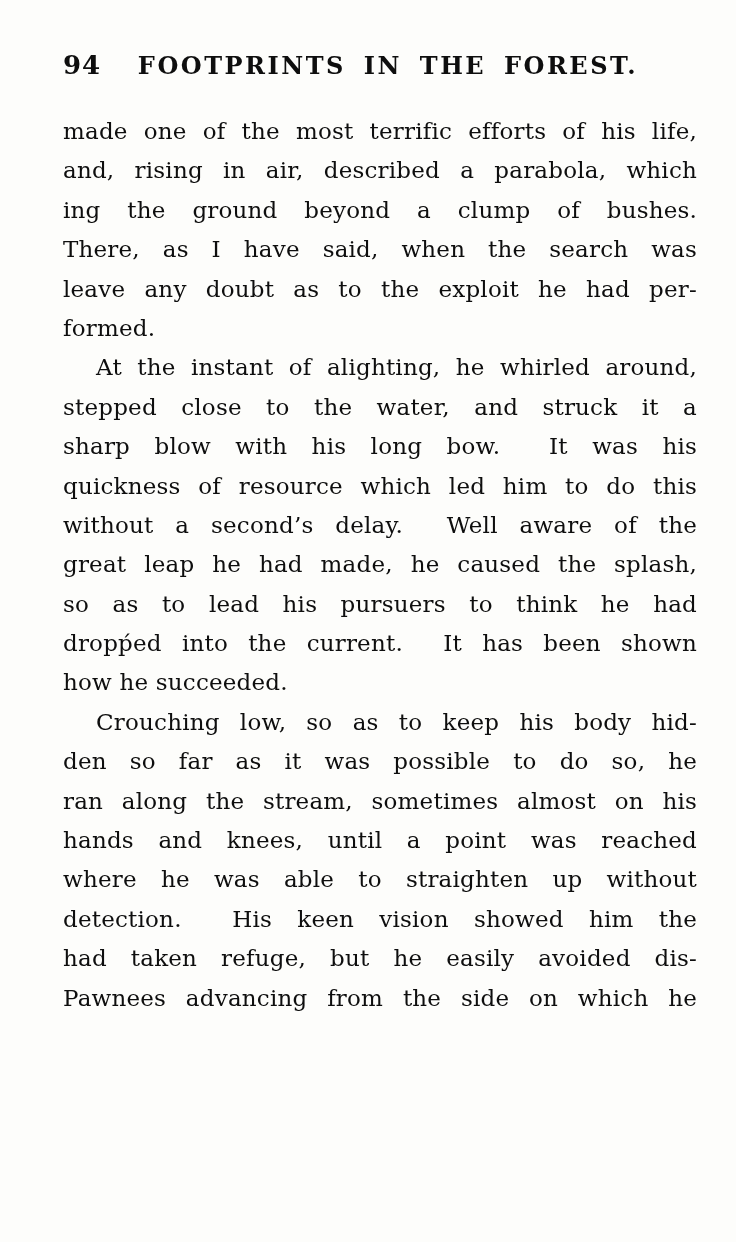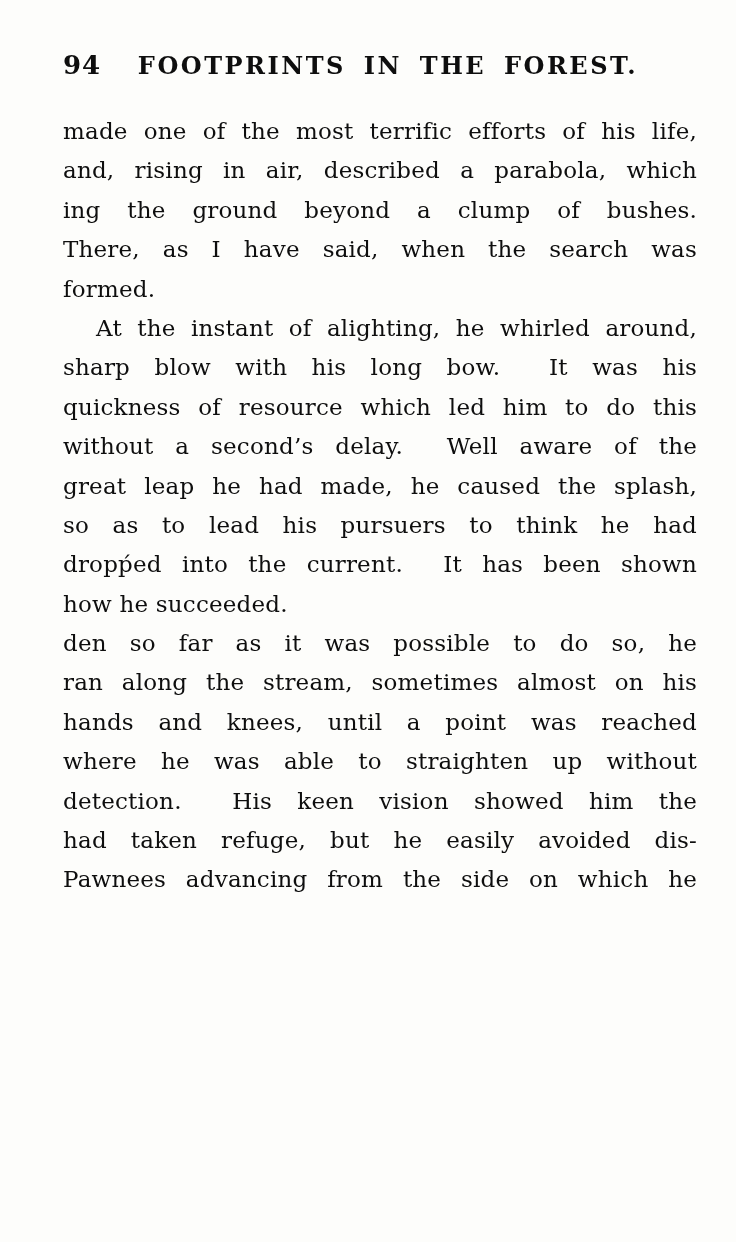--- a/index.html
+++ b/index.html
@@ -75,29 +75,32 @@
 <div class="page">
   <header class="running-head">
     <span class="pagenum">94</span>
     <span class="running-title">FOOTPRINTS IN THE FOREST.</span>
   </header>
   <main class="body-text" id="body-text">
       <div class="line justify">made one of the most terrific efforts of his life,</div>
       <div class="line justify">and, rising in air, described a parabola, which</div>
       <div class="line justify">ing the ground beyond a clump of bushes.</div>
       <div class="line justify">There, as I have said, when the search was</div>
+      <div class="line justify">leave any doubt as to the exploit he had per-</div>
       <div class="line plain">formed.</div>
       <div class="line justify-indent">At the instant of alighting, he whirled around,</div>
+      <div class="line justify">stepped close to the water, and struck it a</div>
       <div class="line justify">sharp blow with his long bow.&nbsp; It was his</div>
       <div class="line justify">quickness of resource which led him to do this</div>
       <div class="line justify">without a second’s delay.&nbsp; Well aware of the</div>
       <div class="line justify">great leap he had made, he caused the splash,</div>
       <div class="line justify">so as to lead his pursuers to think he had</div>
       <div class="line justify">dropṕed into the current.&nbsp; It has been shown</div>
       <div class="line plain">how he succeeded.</div>
+      <div class="line justify-indent">Crouching low, so as to keep his body hid-</div>
       <div class="line justify">den so far as it was possible to do so, he</div>
       <div class="line justify">ran along the stream, sometimes almost on his</div>
       <div class="line justify">hands and knees, until a point was reached</div>
       <div class="line justify">where he was able to straighten up without</div>
       <div class="line justify">detection.&nbsp; His keen vision showed him the</div>
       <div class="line justify">had taken refuge, but he easily avoided dis-</div>
       <div class="line justify">Pawnees advancing from the side on which he</div>
     </main>
 </div>
 

